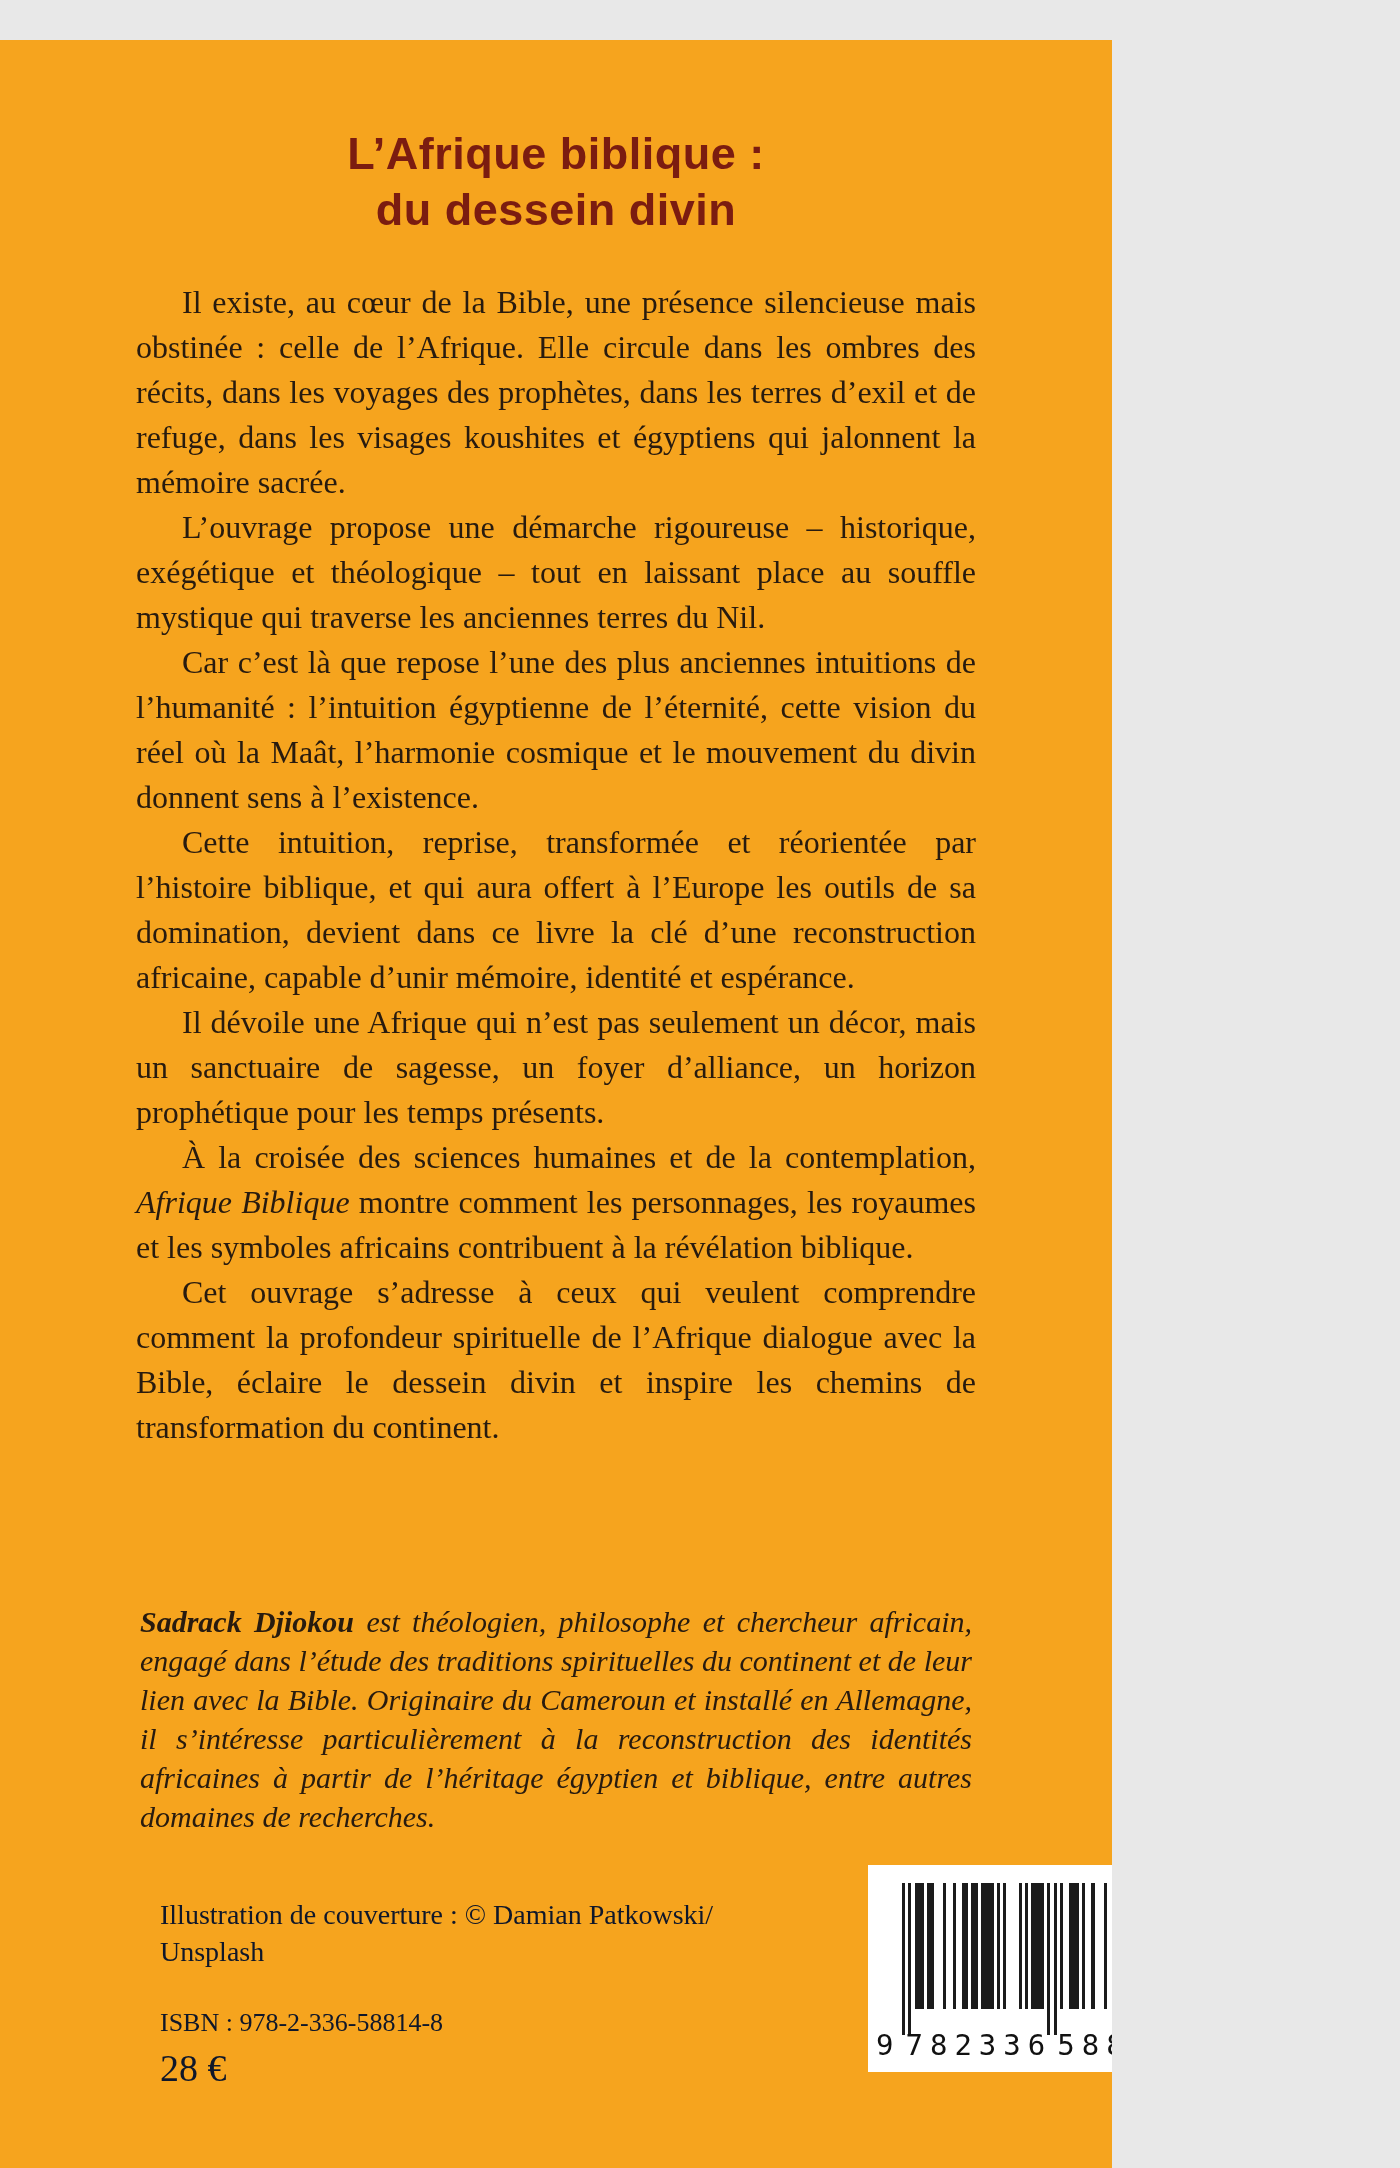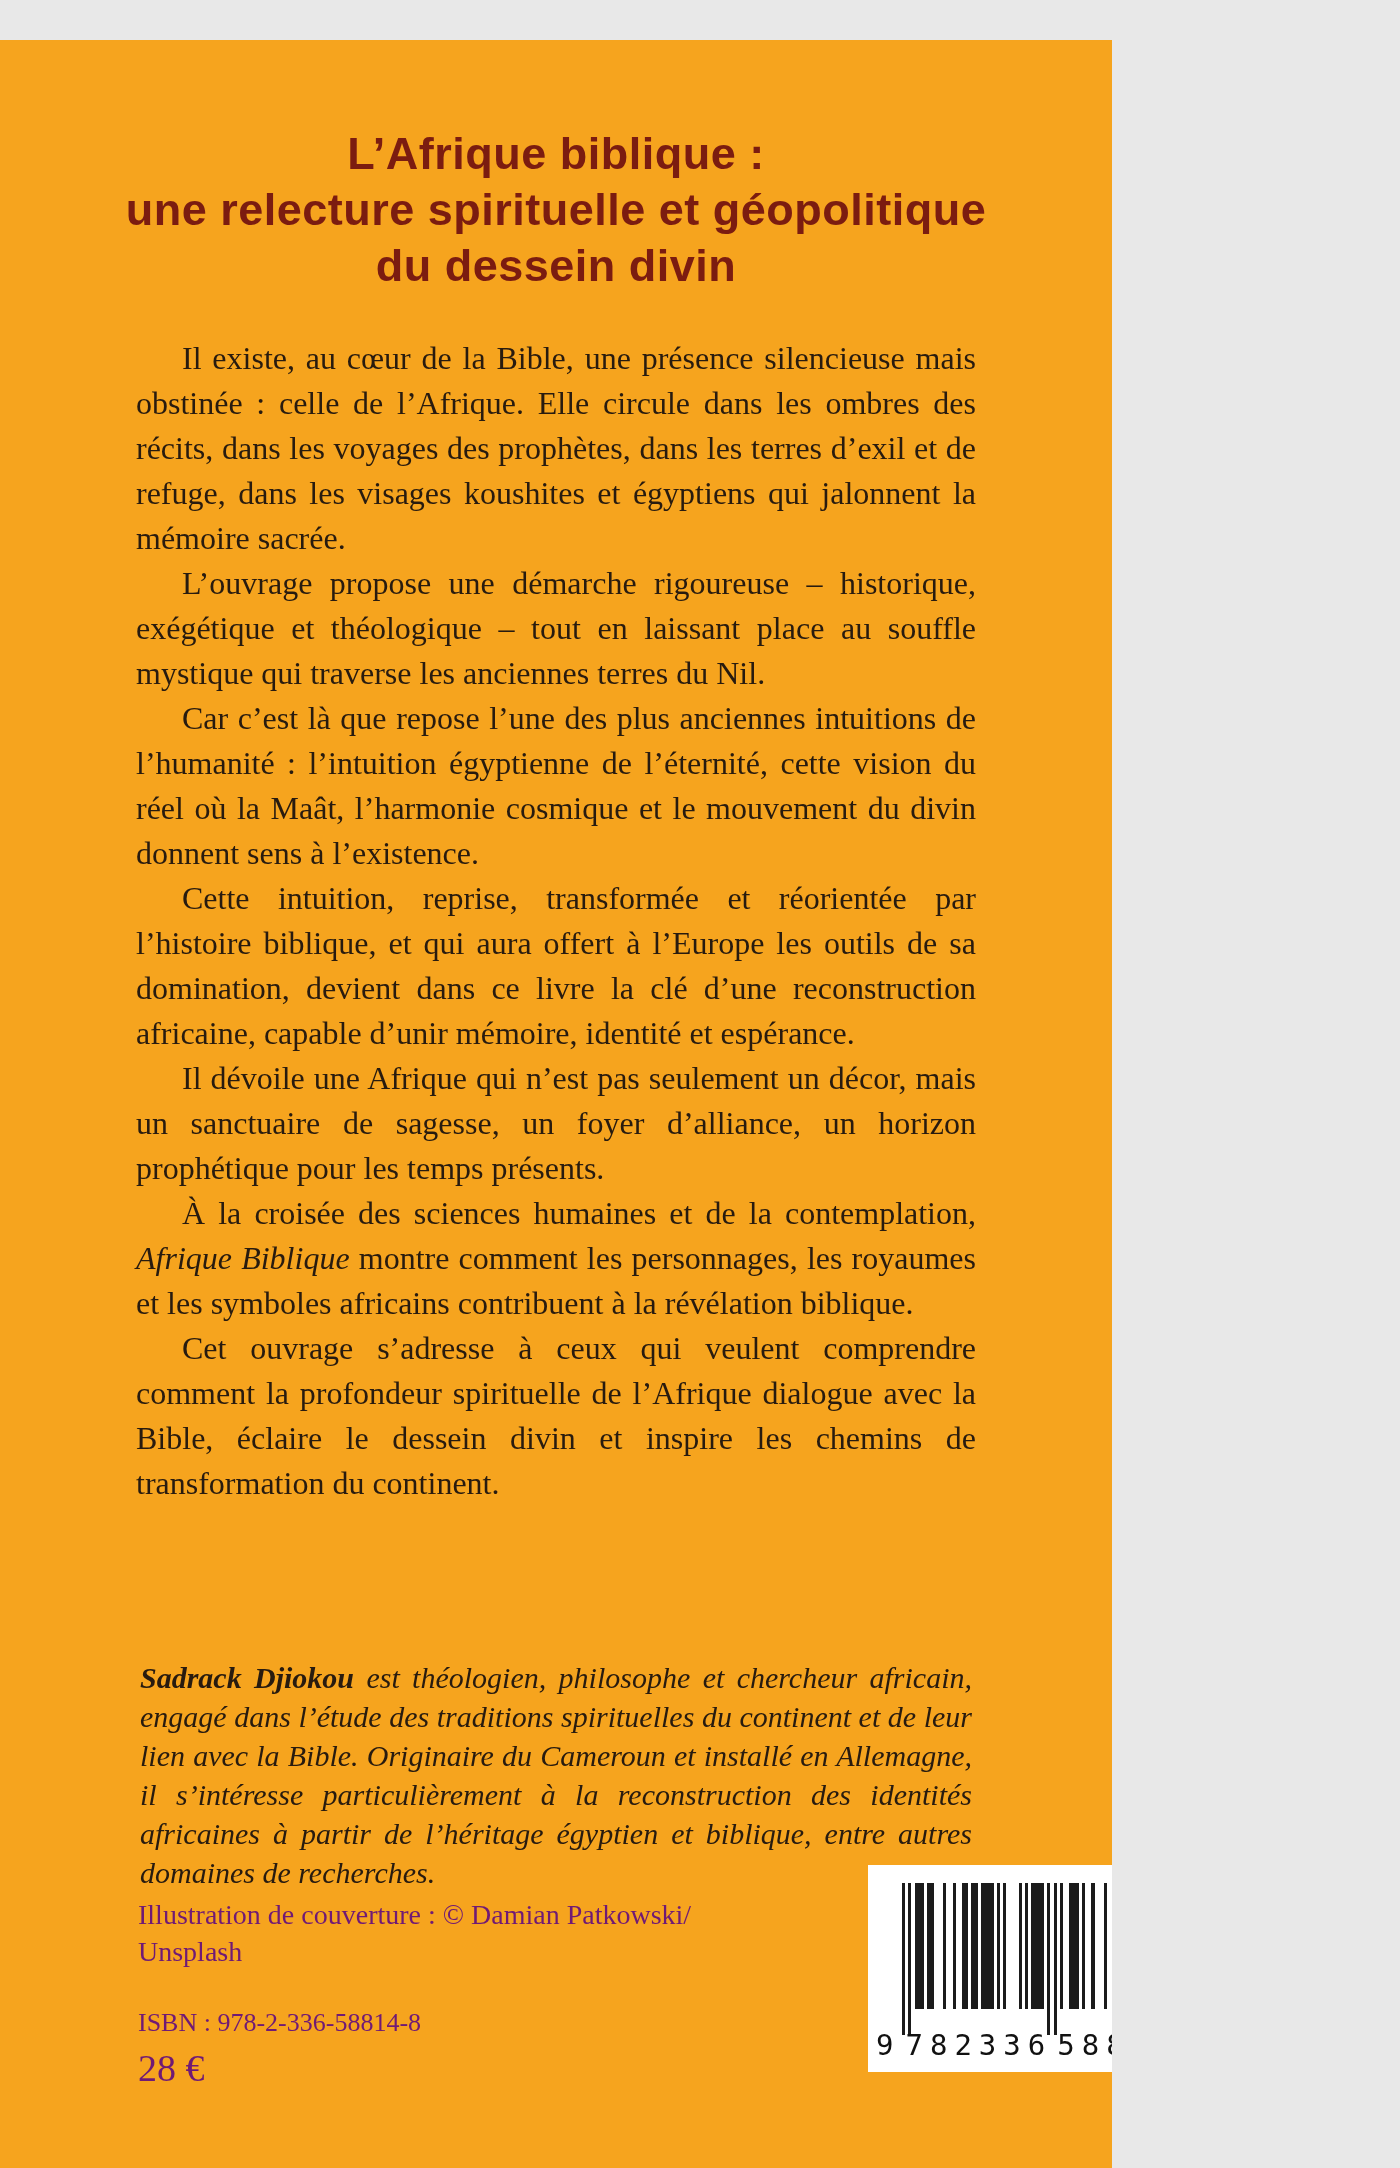--- a/index.html
+++ b/index.html
@@ -36,22 +36,22 @@
   
   .bio{
     margin:152px 140px 0 140px;
     font-size:30px;
     line-height:39px;
     text-align:justify;
   }
   .bio p{margin:0;font-style:italic;}
   
   .imprint-left{
-    position:absolute;left:138px;top:1856px;
-    font-size:28px;color:#701a75;
+    position:absolute;left:160px;top:1856px;
+    font-size:28px;color:#0f172a;
   }
   .credit{margin:0;line-height:37px;}
   .isbn{margin:38px 0 0 0;font-size:26px;}
   .price{margin:8px 0 0 0;font-size:38px;}
   
   .barcode-panel{
     position:absolute;left:868px;top:1825px;
     width:350px;height:207px;
     background:#FFFFFF;
   }
@@ -69,21 +69,20 @@
   }
   .barcode-digits span{letter-spacing:7px;}
 </style>
 </head>
 <body>
 
 <div class="cover">
 
   <header class="title-block">
     <div>L’Afrique biblique :</div>
-    <div>une relecture spirituelle et géopolitique</div>
     <div>du dessein divin</div>
   </header>
 
   <main class="synopsis">
     <p><span>Il existe, au cœur de la Bible, une présence silencieuse mais obstinée : celle de l’Afrique. Elle circule dans les ombres des récits, dans les voyages des prophètes, dans les terres d’exil et de refuge, dans les visages koushites et égyptiens qui jalonnent la mémoire sacrée.</span></p>
     <p><span>L’ouvrage propose une démarche rigoureuse – historique, exégétique et théologique – tout en laissant place au souffle mystique qui traverse les anciennes terres du Nil.</span></p>
     <p><span>Car c’est là que repose l’une des plus anciennes intuitions de l’humanité : l’intuition égyptienne de l’éternité, cette vision du réel où la Maât, l’harmonie cosmique et le mouvement du divin donnent sens à l’existence.</span></p>
     <p><span>Cette intuition, reprise, transformée et réorientée par l’histoire biblique, et qui aura offert à l’Europe les outils de sa domination, devient dans ce livre la clé d’une reconstruction africaine, capable d’unir mémoire, identité et espérance.</span></p>
     <p><span>Il dévoile une Afrique qui n’est pas seulement un décor, mais un sanctuaire de sagesse, un foyer d’alliance, un horizon prophétique pour les temps présents.</span></p>
     <p><span>À la croisée des sciences humaines et de la contemplation, </span><span class="italic">Afrique Biblique</span><span> montre comment les personnages, les royaumes et les symboles africains contribuent à la révélation biblique.</span></p>

